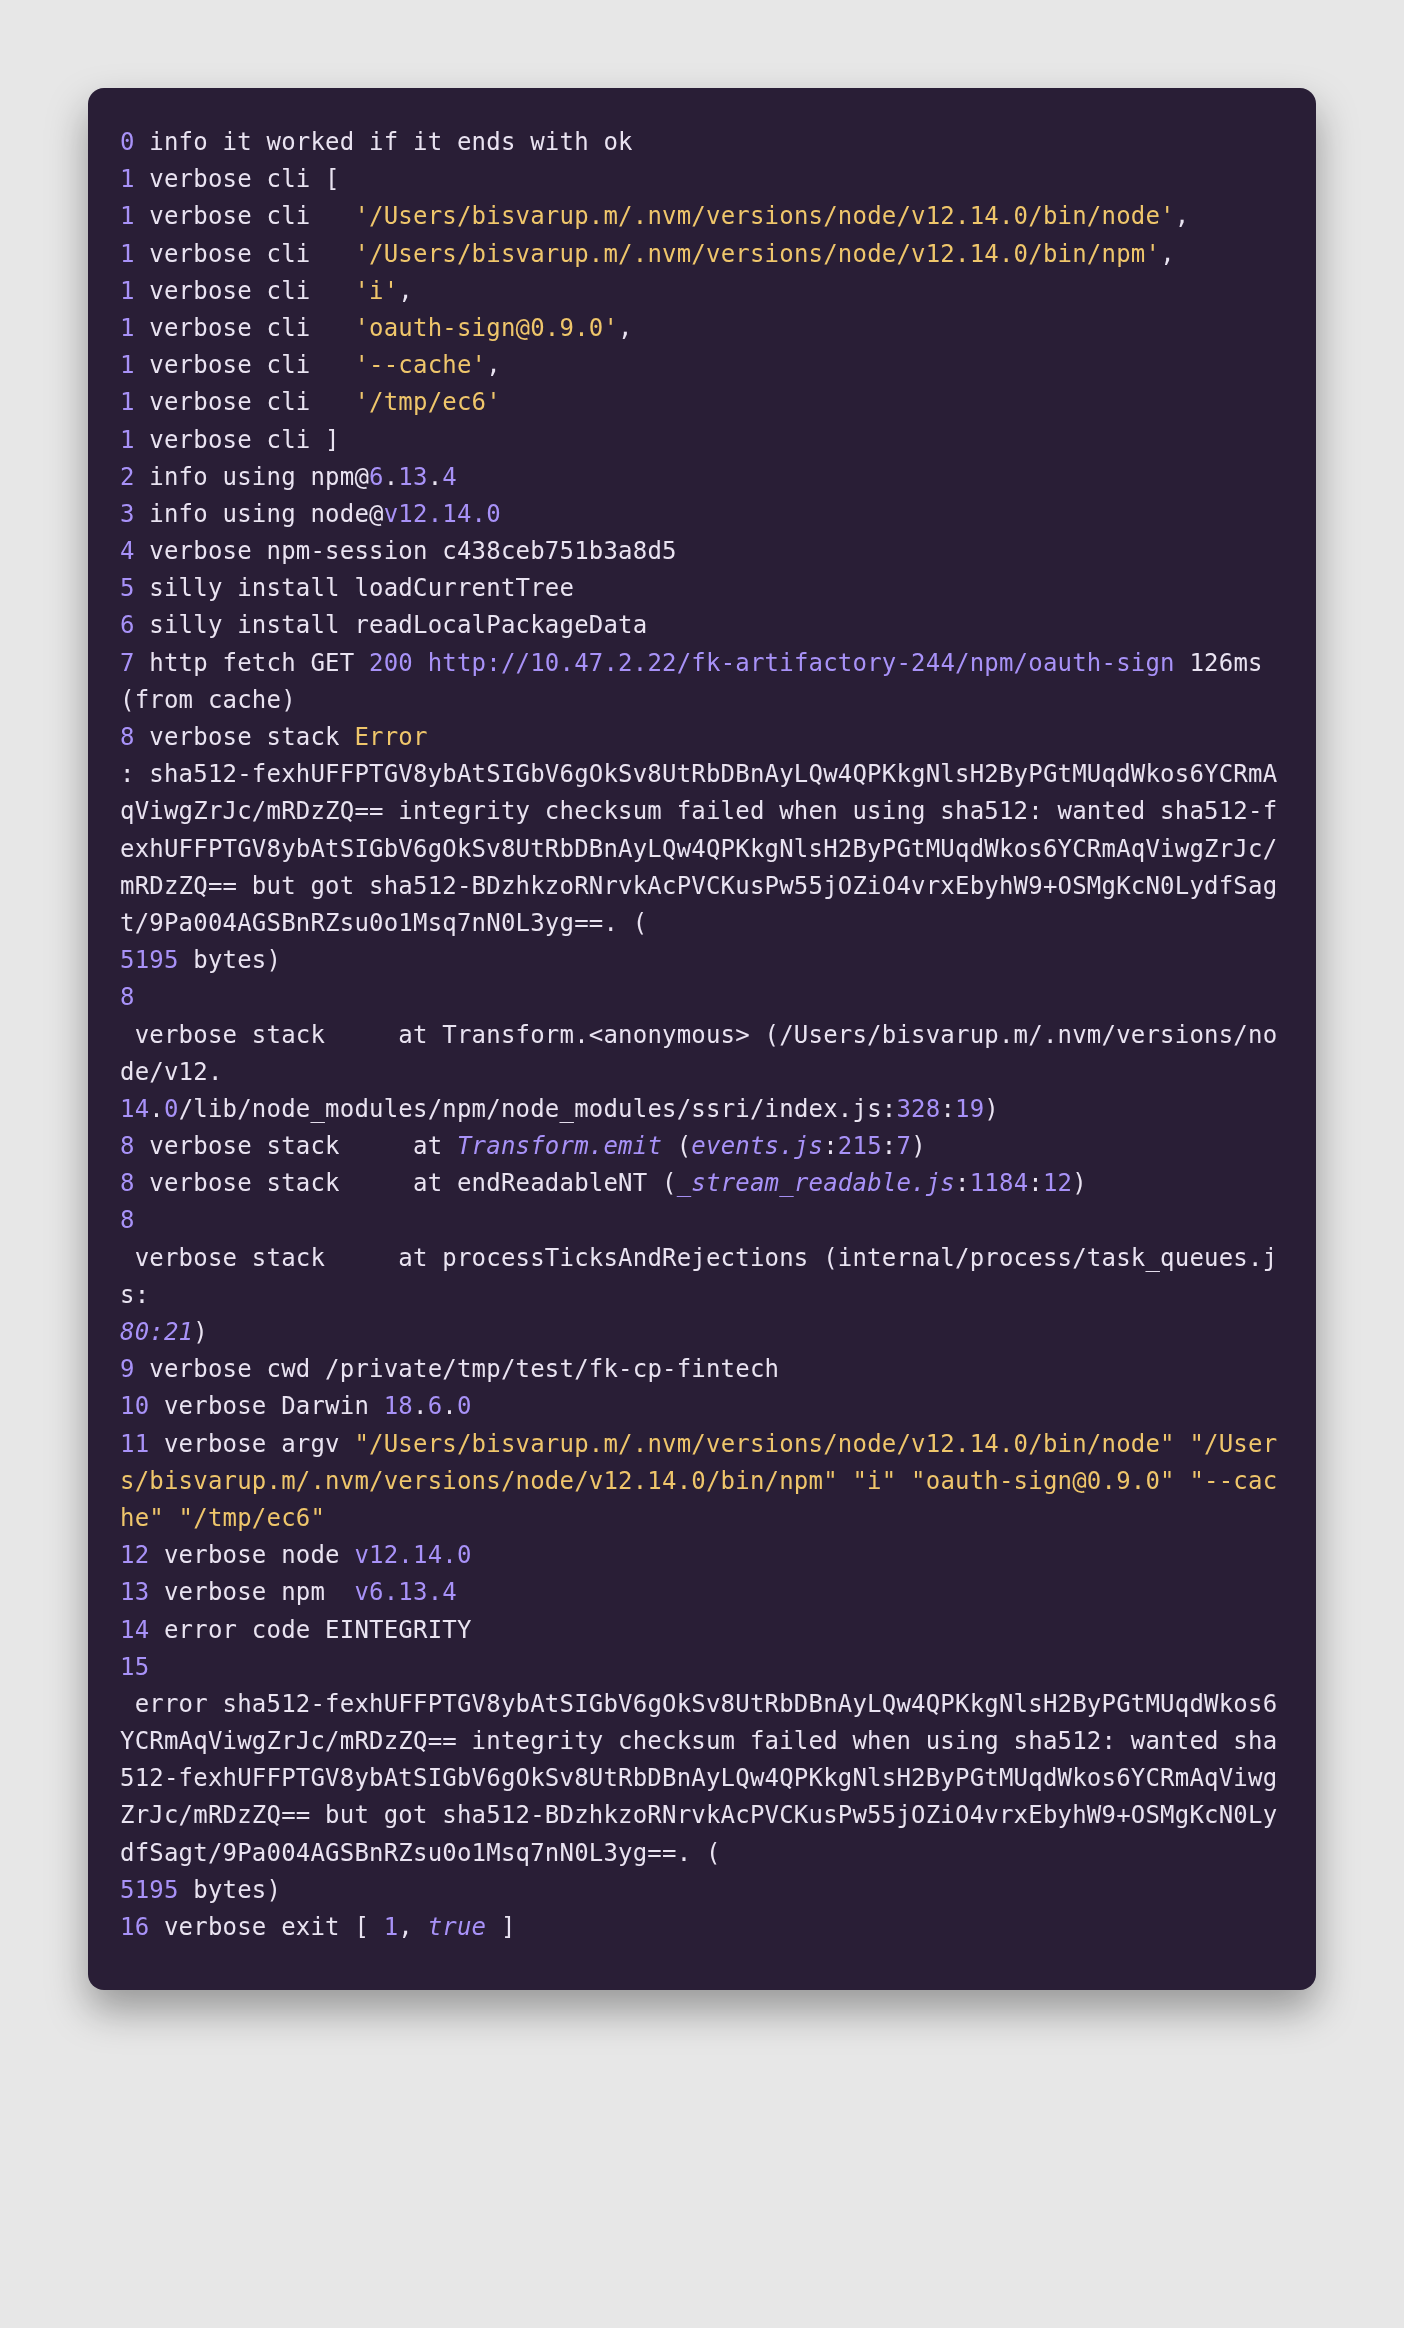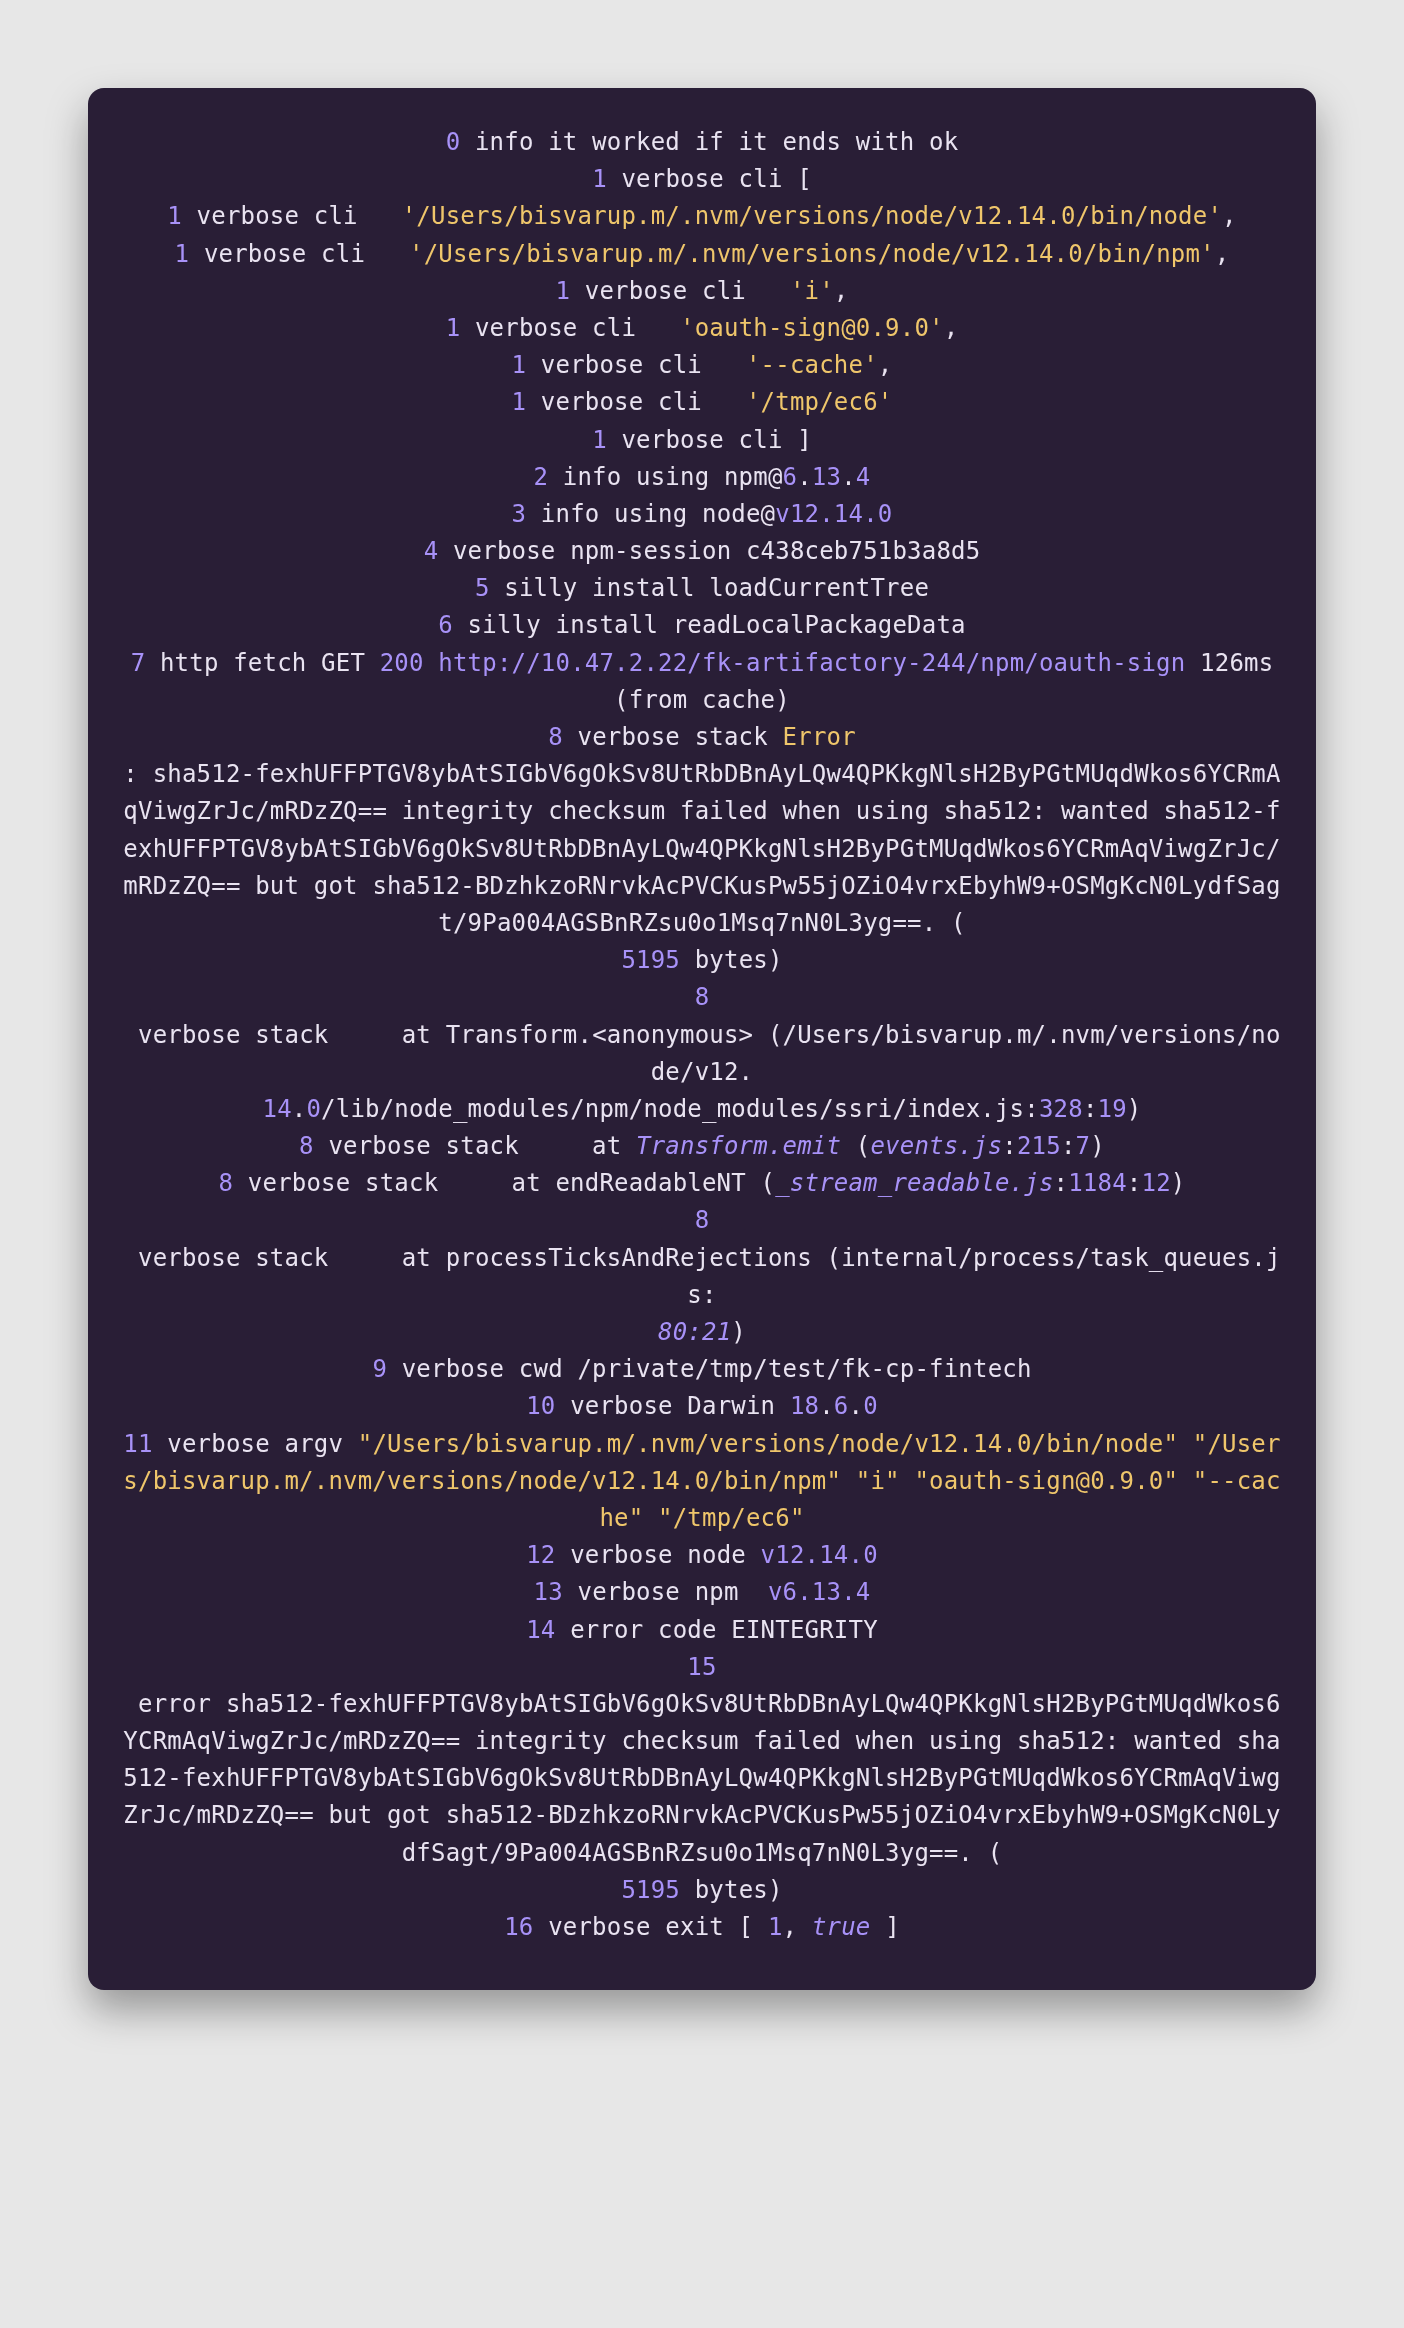--- a/index.html
+++ b/index.html
@@ -6,21 +6,20 @@
     margin: 0;
     padding: 0;
     background: #e7e7e7;
     font-family: "SF Mono", "Menlo", "Monaco", "Consolas", monospace;
     font-size: 24px;
     line-height: 1.55;
     width: 1404px;
   }
   .frame {
     padding: 88px;
-    text-align: center;
   }
   .terminal {
     background: #291e36;
     color: #e9e3f1;
     border-radius: 16px;
     box-shadow: 0 20px 40px rgba(0,0,0,0.35);
     padding: 36px 32px 44px 32px;
     overflow: hidden;
   }
   pre.code {

